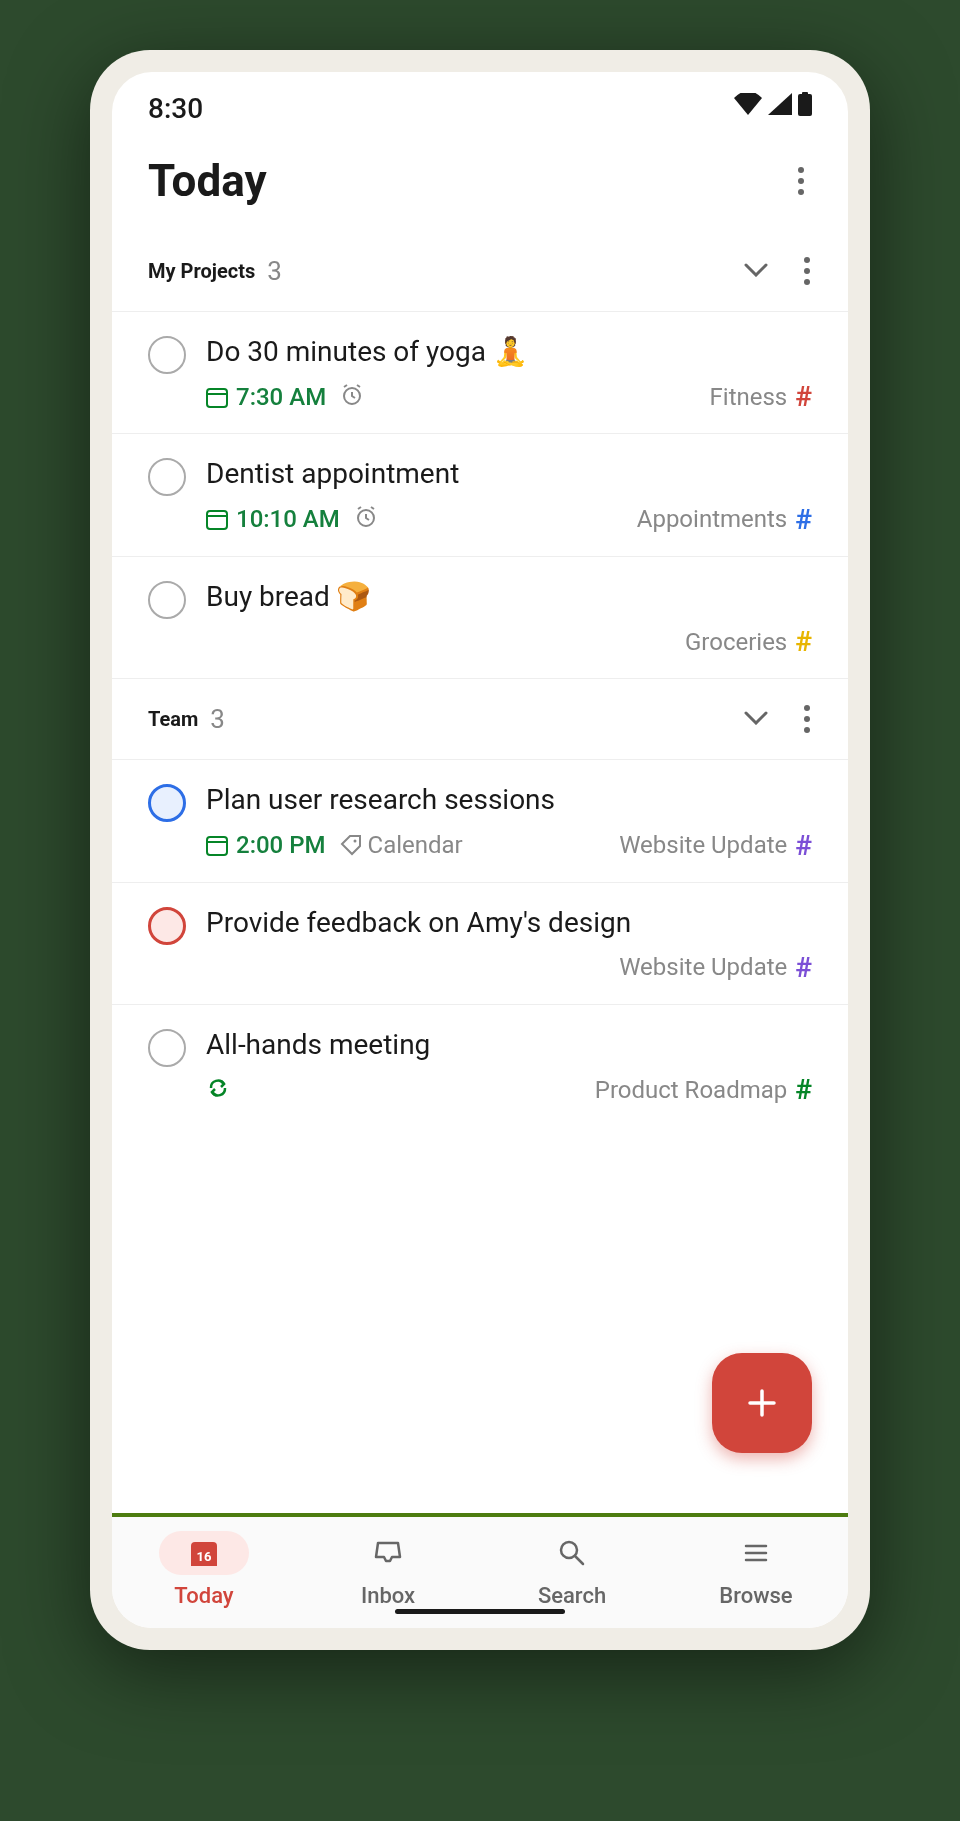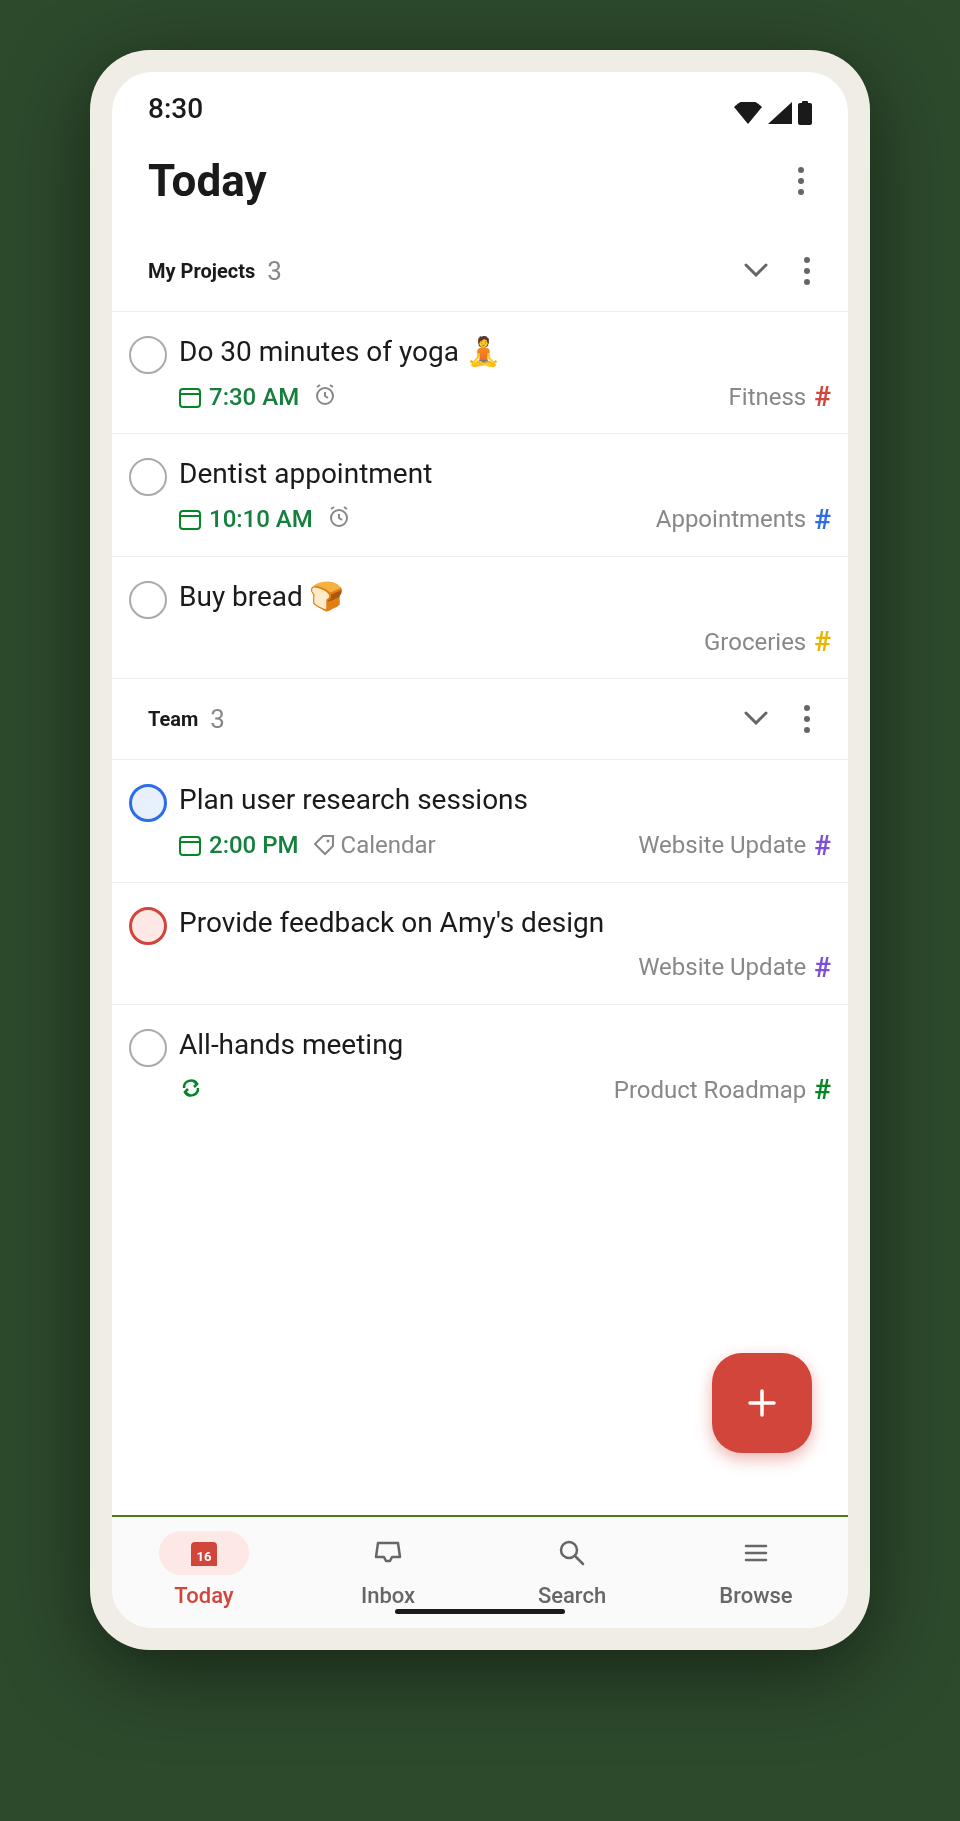--- a/index.html
+++ b/index.html
@@ -26,21 +26,21 @@
     background: #fff;
     border-radius: 40px;
     overflow: hidden;
     position: relative;
     display: flex;
     flex-direction: column;
   }
   .status-bar {
     display: flex;
     justify-content: space-between;
-    align-items: flex-end;
+    align-items: flex-start;
     padding: 20px 36px 10px;
     font-size: 28px;
     font-weight: 500;
     color: #1a1a1a;
   }
   .status-icons { display: flex; gap: 6px; align-items: center; }
   .header {
     display: flex;
     justify-content: space-between;
     align-items: center;
@@ -55,22 +55,22 @@
     padding: 18px 30px 18px 36px;
     gap: 12px;
   }
   .section-title { font-size: 20px; font-weight: 700; color: #1a1a1a; }
   .section-count { font-size: 26px; color: #888; }
   .section-spacer { flex: 1; }
   .chevron { padding: 8px 16px; }
   .divider { height: 1px; background: #eee; }
   .task {
     display: flex;
-    padding: 22px 17px 20px;
-    gap: 12px;
+    padding: 22px 36px 20px;
+    gap: 20px;
     border-bottom: 1px solid #eee;
   }
   .checkbox {
     width: 38px;
     height: 38px;
     border-radius: 50%;
     flex-shrink: 0;
     margin-top: 2px;
   }
   .checkbox.gray { border: 2.5px solid #aaa; }
@@ -101,21 +101,21 @@
     background: #d1453b;
     border-radius: 30px;
     display: flex;
     align-items: center;
     justify-content: center;
     box-shadow: 0 6px 16px rgba(209,69,59,0.4);
   }
   .bottom-nav {
     display: flex;
     background: #fafafa;
-    border-top: 2px solid #4d7c0f;
+    border-top: 4px solid #4d7c0f;
     padding-top: 14px;
     padding-bottom: 20px;
   }
   .nav-item {
     flex: 1;
     display: flex;
     flex-direction: column;
     align-items: center;
     gap: 8px;
     color: #666;

